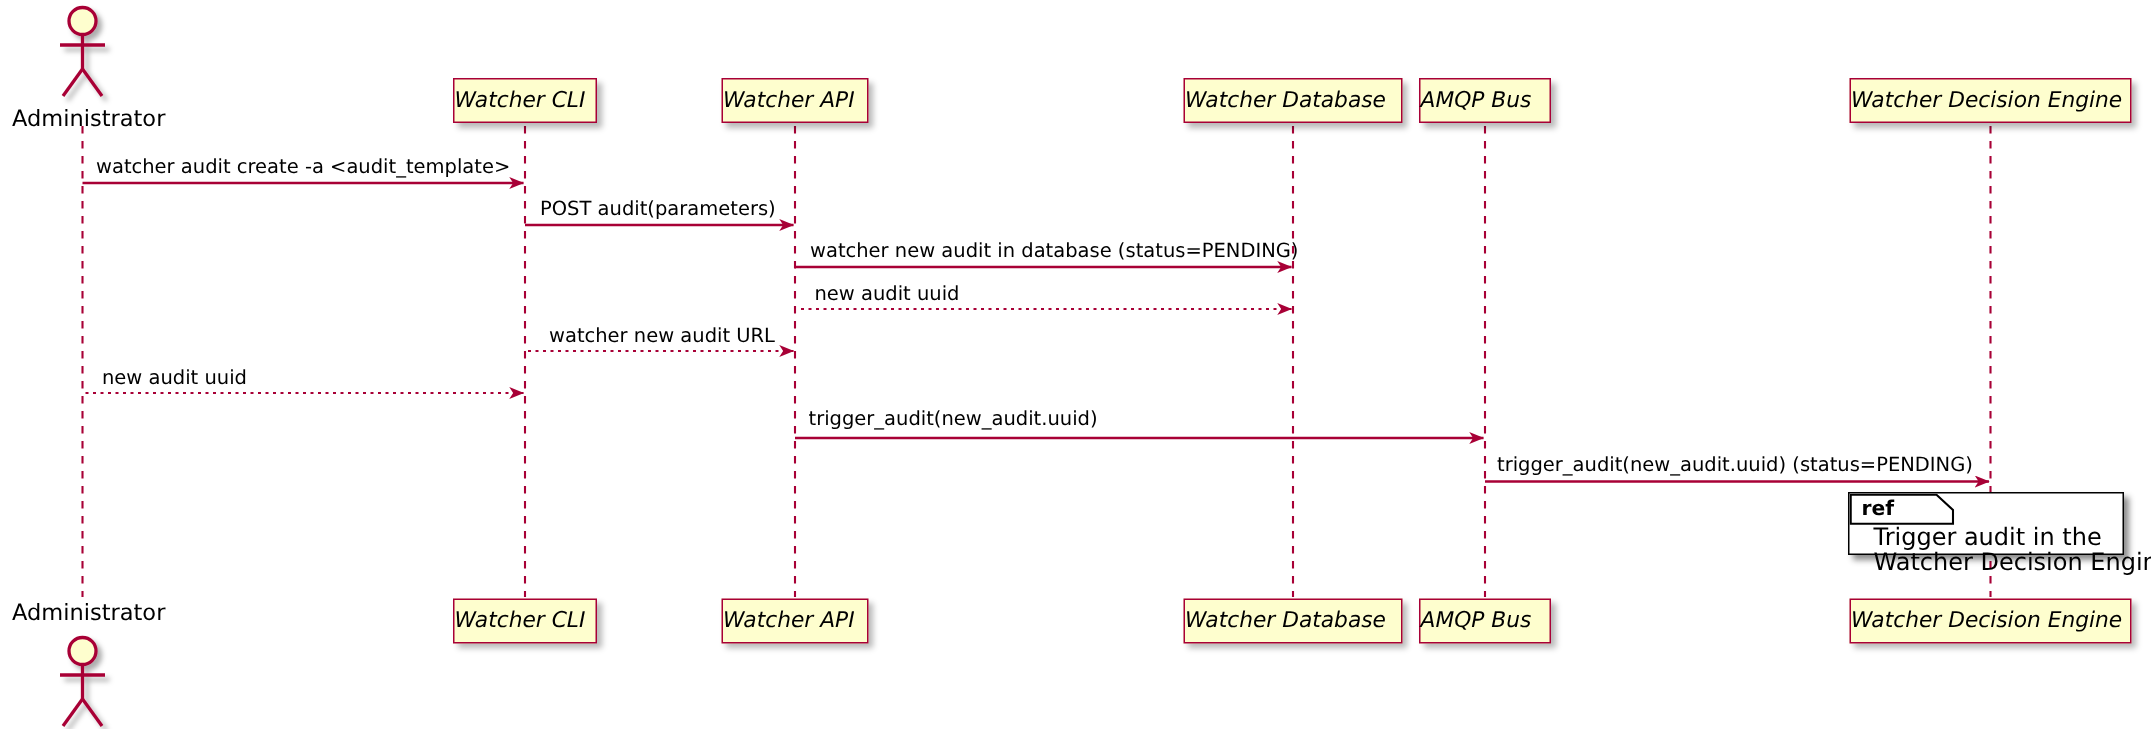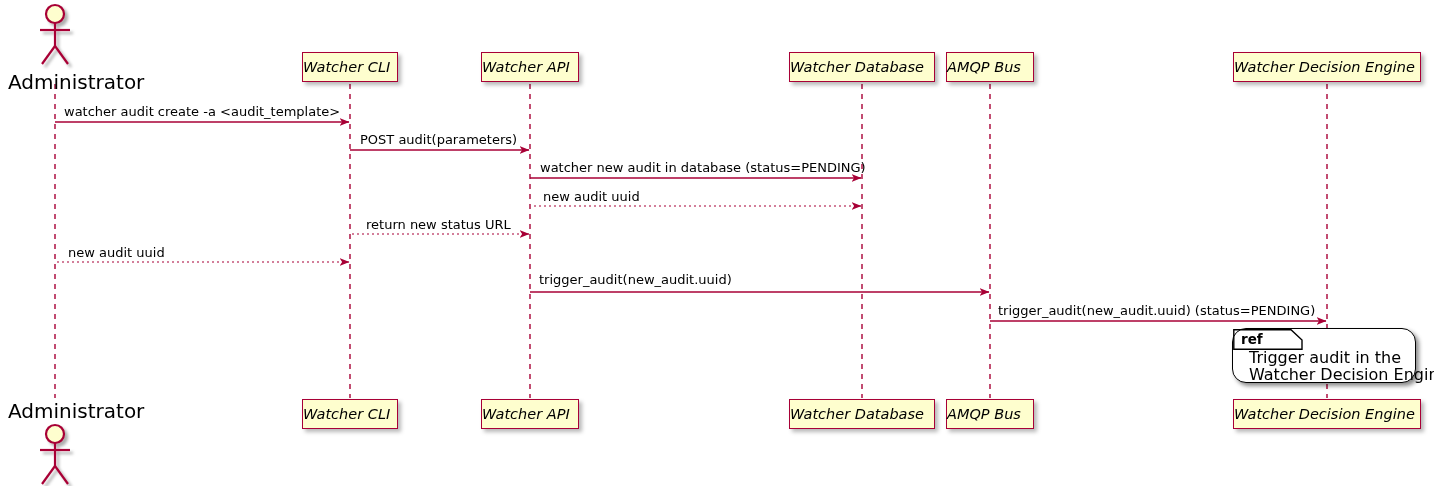--- a/index.html
+++ b/index.html
@@ -12,21 +12,21 @@
     background:#FEFECE;
     border:1.5px solid #A80036;
     box-shadow:3px 3px 4px rgba(0,0,0,0.28);
     display:flex;align-items:center;
     font-size:14.5px;color:#000000;
     white-space:nowrap;
     box-sizing:border-box;
     font-style:italic;
   }
   .actor-label{
-    position:absolute;font-size:20px;color:#000;white-space:nowrap;text-align:center;
+    position:absolute;font-size:15px;color:#000;white-space:nowrap;text-align:center;
   }
   .msg-label{
     position:absolute;font-size:13px;color:#000;white-space:nowrap;
   }
   .ref-box{
     position:absolute;
     background:#FFFFFF;
     border:1.5px solid #000000;
     box-shadow:3px 3px 4px rgba(0,0,0,0.45);
     box-sizing:border-box;
@@ -133,27 +133,27 @@
     </div>
 
   <div class="actor-label" id="actor-label-top" style="left: 8px; top: 70px;">Administrator</div>
   <div class="actor-label" id="actor-label-bottom" style="left: 8px; top: 399px;">Administrator</div>
 
   <div id="msg-labels">
       <div class="msg-label" style="left: 64px; top: 104px;">watcher audit create -a &lt;audit_template&gt;</div>
       <div class="msg-label" style="left: 360px; top: 132px; text-align: right;">POST audit(parameters)</div>
       <div class="msg-label" style="left: 540px; top: 160px;">watcher new audit in database (status=PENDING)</div>
       <div class="msg-label" style="left: 543px; top: 189px;">new audit uuid</div>
-      <div class="msg-label" style="left: 366px; top: 217px;">return new status URL</div>
+      <div class="msg-label" style="left: 366px; top: 217px;">watcher new audit URL</div>
       <div class="msg-label" style="left: 68px; top: 245px;">new audit uuid</div>
       <div class="msg-label" style="left: 539px; top: 272px;">trigger_audit(new_audit.uuid)</div>
       <div class="msg-label" style="left: 998px; top: 303px;">trigger_audit(new_audit.uuid) (status=PENDING)</div>
     </div>
 
-  <div class="ref-box" id="ref-box" style="left: 1232px; top: 328px; width: 184px; height: 55px; border-radius: 14px;">
+  <div class="ref-box" id="ref-box" style="left: 1232px; top: 328px; width: 184px; height: 42px;">
     <div class="ref-tab">ref</div>
     <svg class="ref-tab-shape" width="70" height="21" viewBox="0 0 70 21" style="position:absolute;left:0;top:0;pointer-events:none;">
       <path d="M0.8,0.8 L58,0.8 L69,11 L69,20.2 L0.8,20.2 Z" fill="none" stroke="#000000" stroke-width="1.4"></path>
     </svg>
     <div class="ref-text" id="ref-text" style="left: 16px; top: 20px;">Trigger audit in the
 Watcher Decision Engine</div>
   </div>
 
 </div>
 

